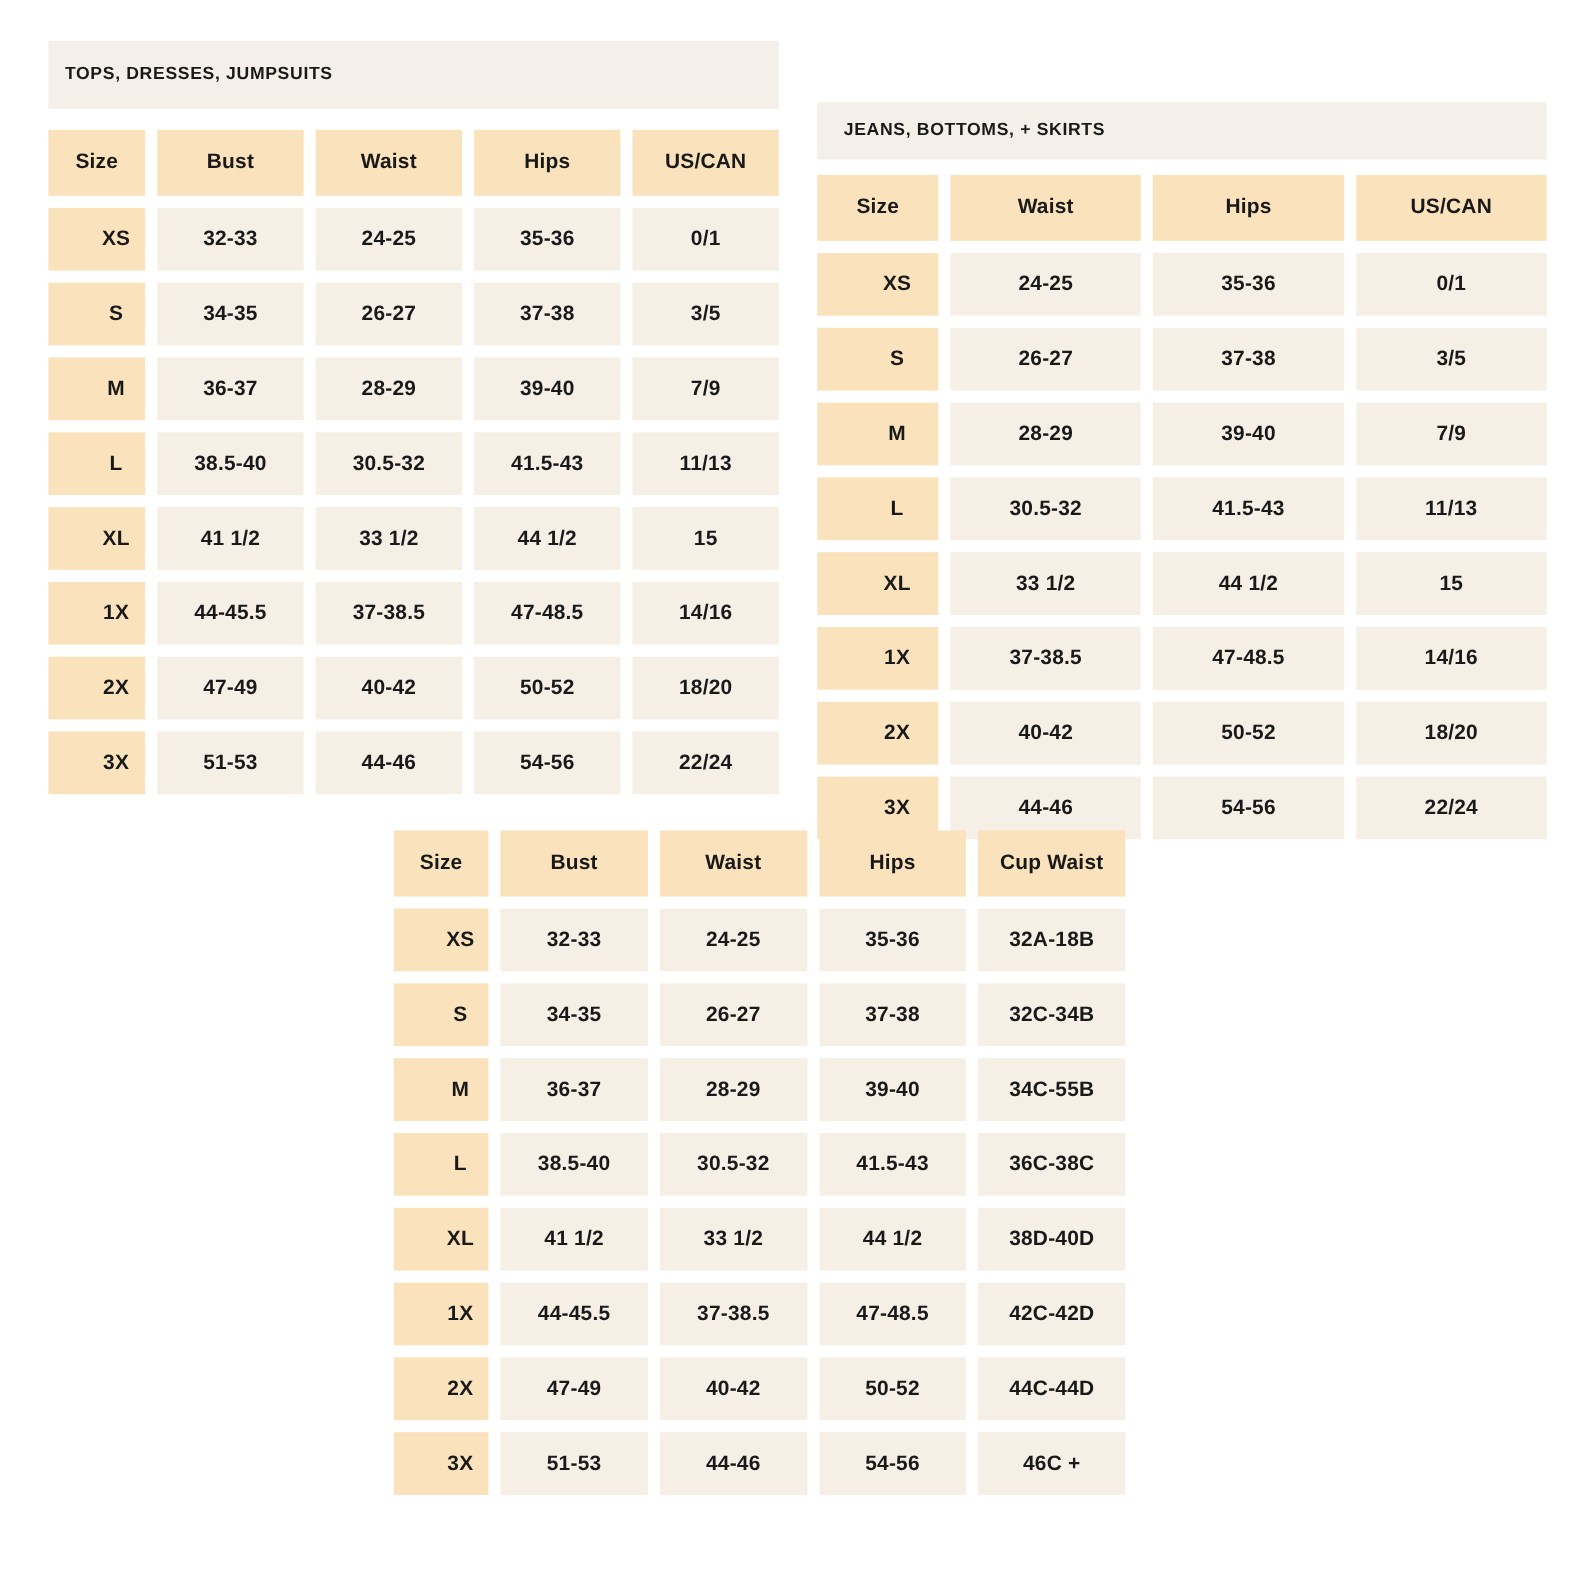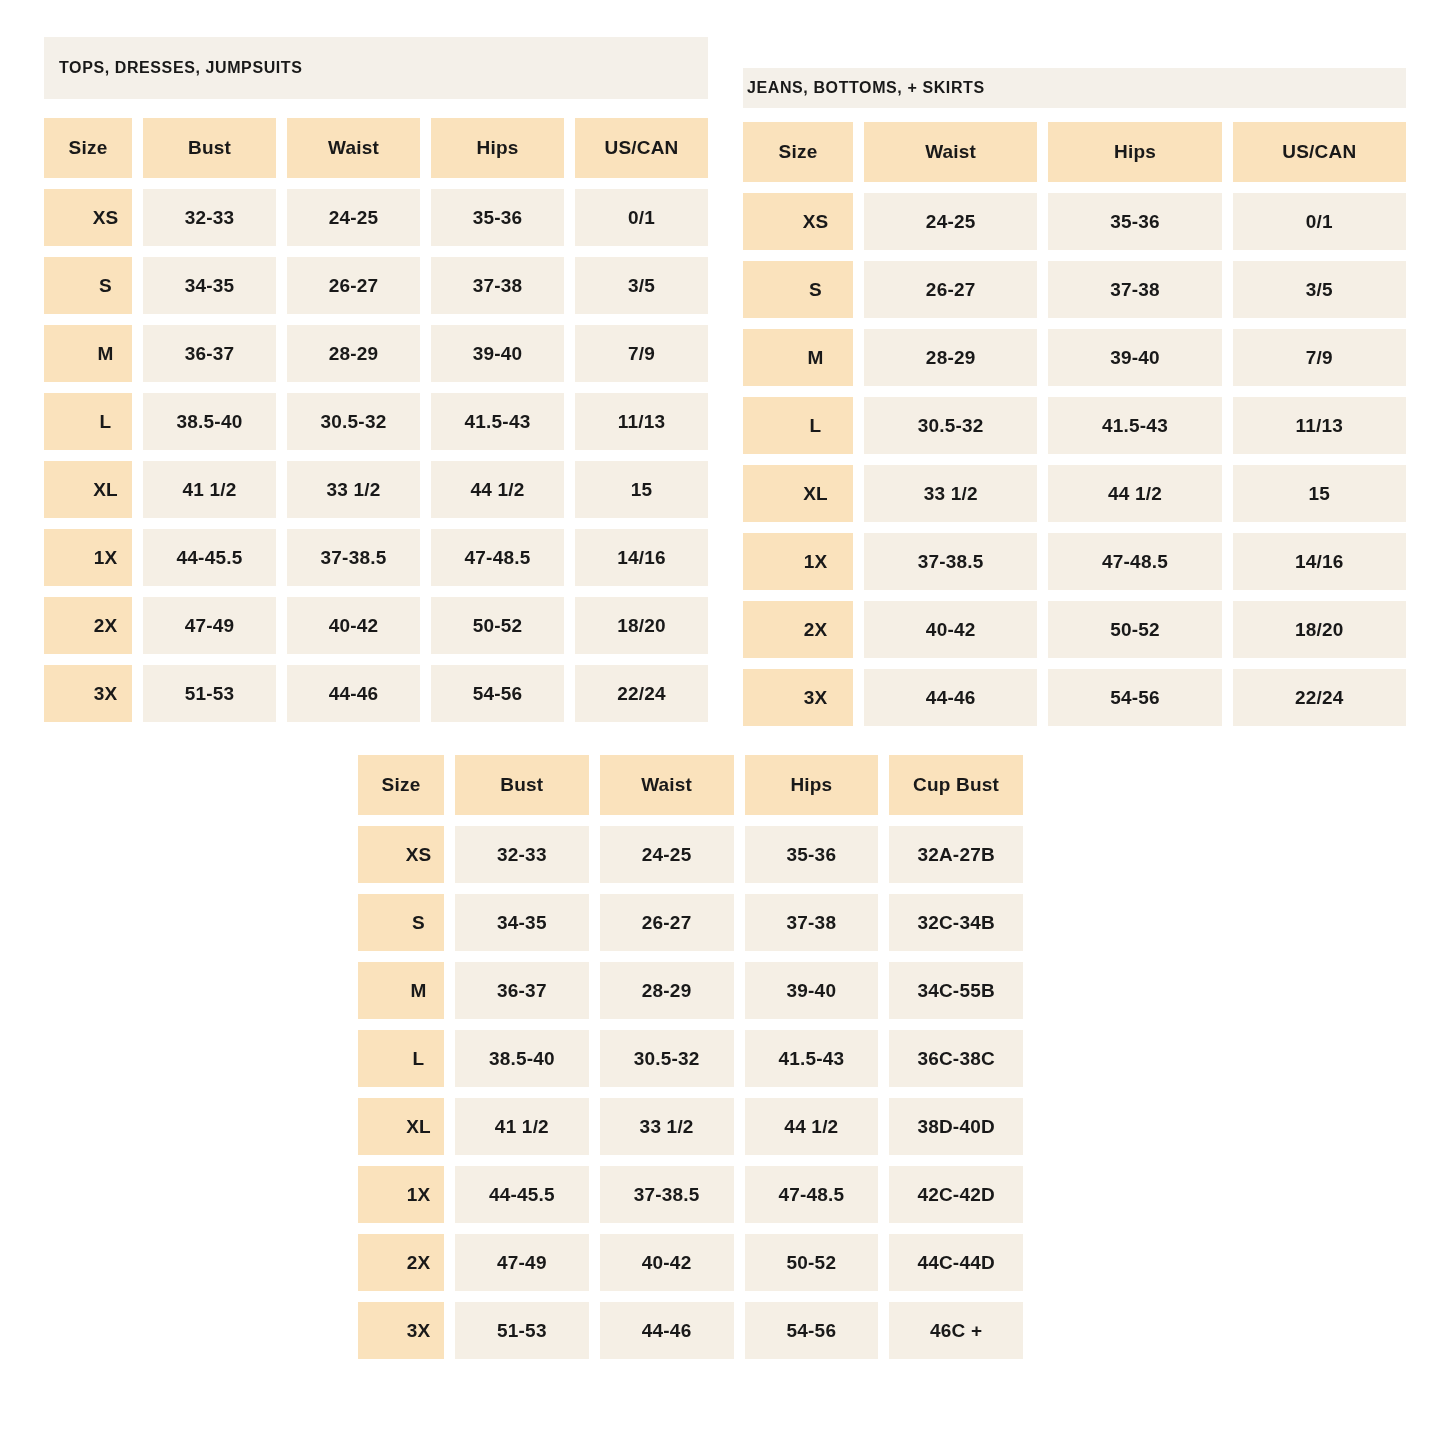--- a/index.html
+++ b/index.html
@@ -26,21 +26,21 @@
 
   .banner{
     background:var(--banner);
     display:flex;
     flex-direction:column;
     justify-content:center;
     gap:2px;
     box-sizing:border-box;
   }
   .banner.double{height:62px;padding-left:15px;}
-  .banner.single{height:40px;padding-left:4px;}
+  .banner.single{height:52px;padding-left:24px;margin-top:25px;}
   .banner-title{
     font-size:16px;
     letter-spacing:0.6px;
     line-height:24px;
     white-space:nowrap;
   }
   .banner-subtitle{
     font-size:14px;
     letter-spacing:0.6px;
     line-height:17px;
@@ -169,26 +169,26 @@
         <div class="cell data">22/24</div>
       </div>
   </section>
 
   <section class="size-table" id="table-lingerie">
     <div class="grid">
         <div class="cell head">Size</div>
         <div class="cell head">Bust</div>
         <div class="cell head">Waist</div>
         <div class="cell head">Hips</div>
-        <div class="cell head">Cup Bust</div>
+        <div class="cell head">Cup Waist</div>
         <div class="cell size">XS</div>
         <div class="cell data">32-33</div>
         <div class="cell data">24-25</div>
         <div class="cell data">35-36</div>
-        <div class="cell data">32A-27B</div>
+        <div class="cell data">32A-18B</div>
         <div class="cell size">S</div>
         <div class="cell data">34-35</div>
         <div class="cell data">26-27</div>
         <div class="cell data">37-38</div>
         <div class="cell data">32C-34B</div>
         <div class="cell size">M</div>
         <div class="cell data">36-37</div>
         <div class="cell data">28-29</div>
         <div class="cell data">39-40</div>
         <div class="cell data">34C-55B</div>

